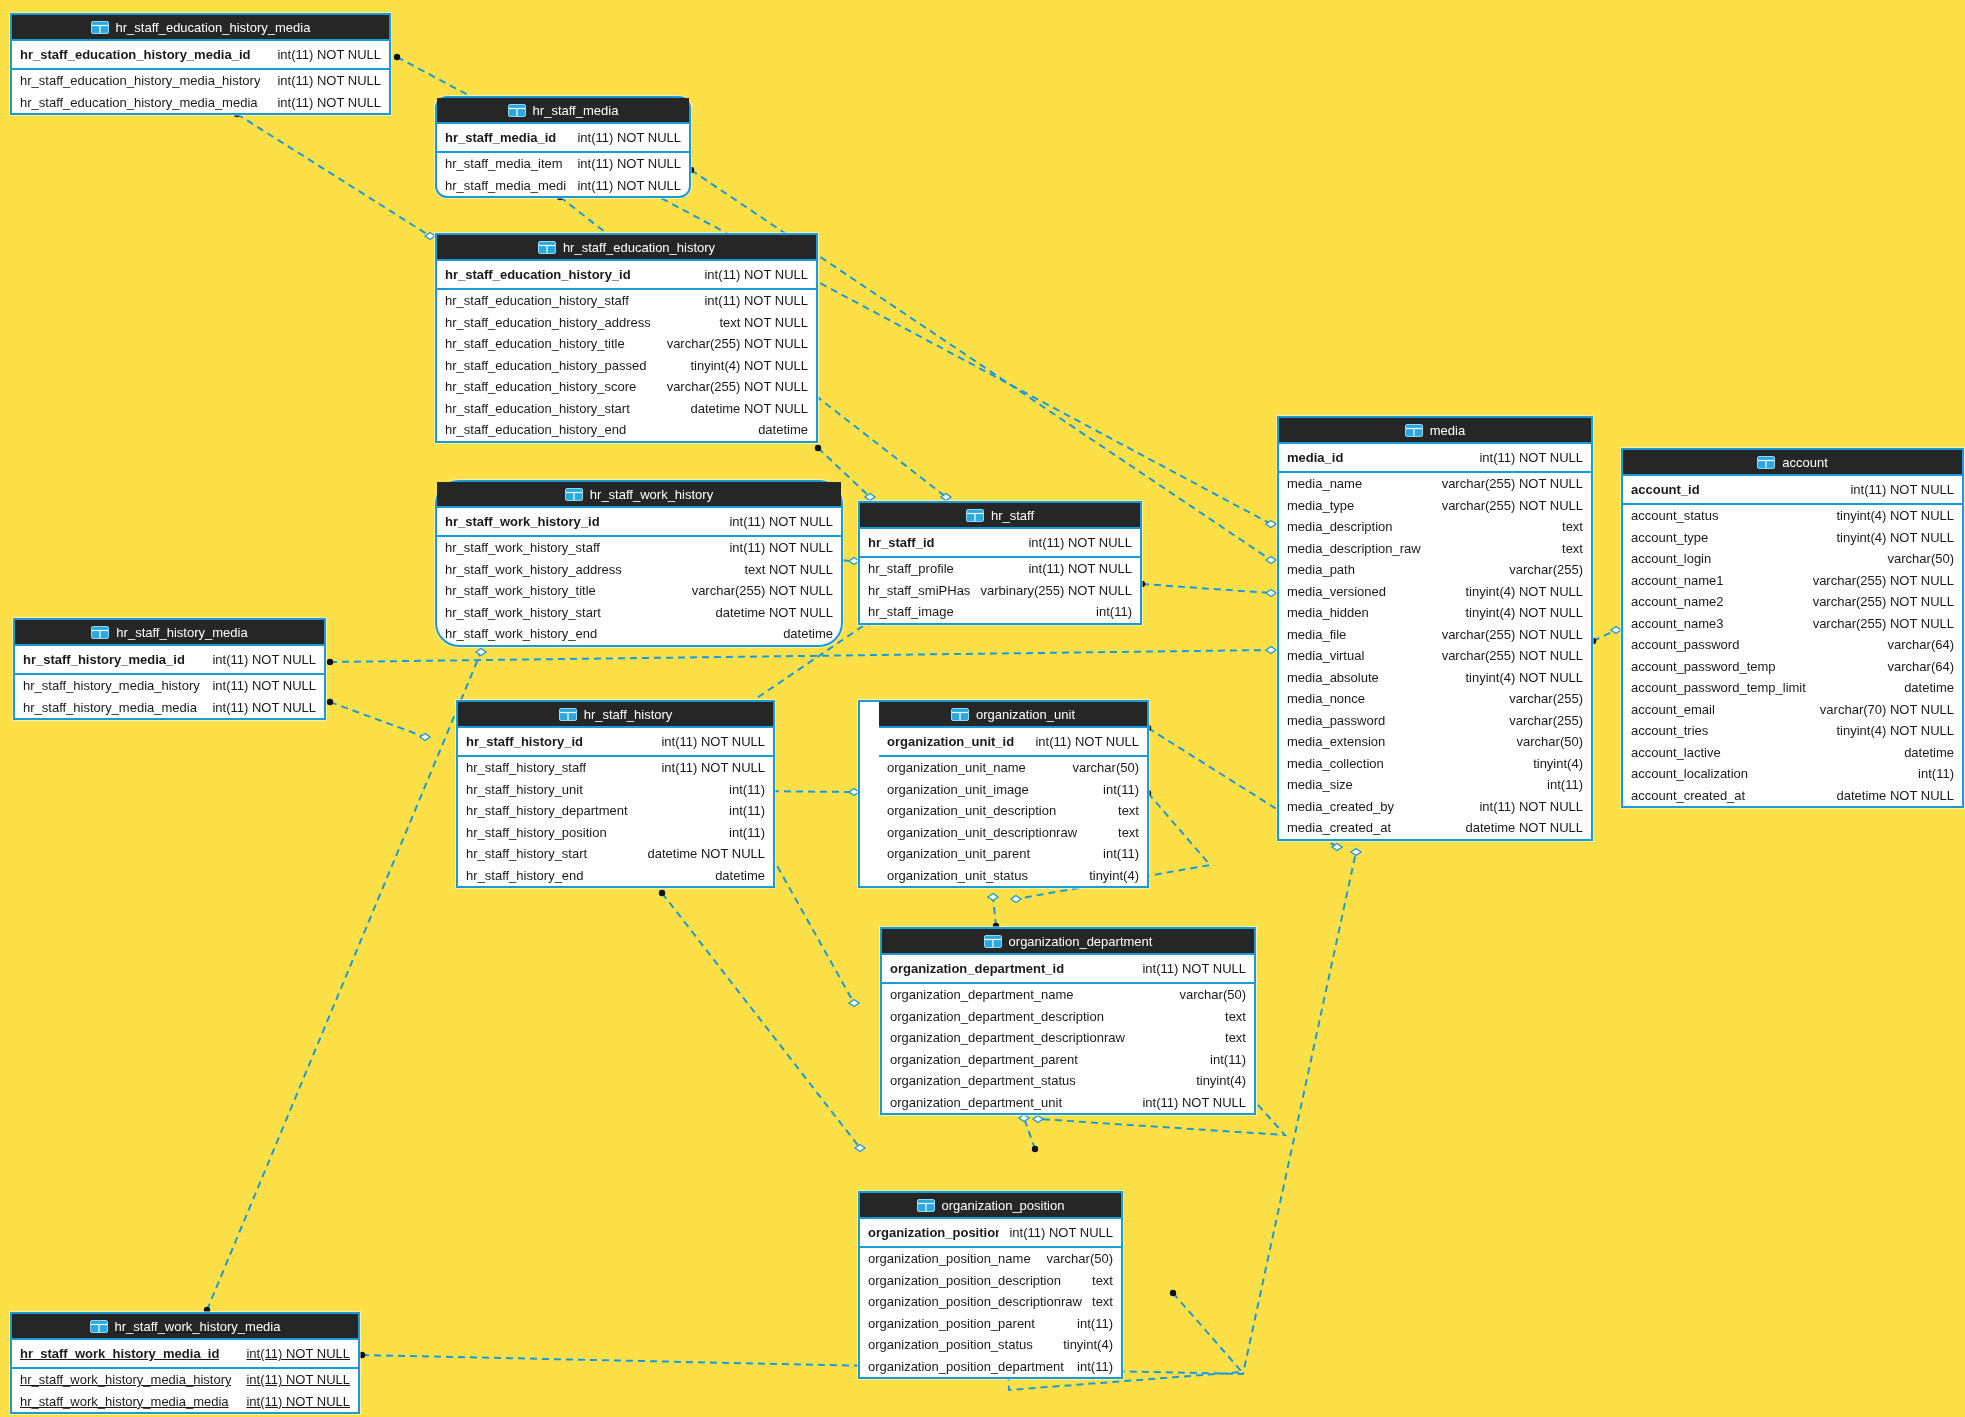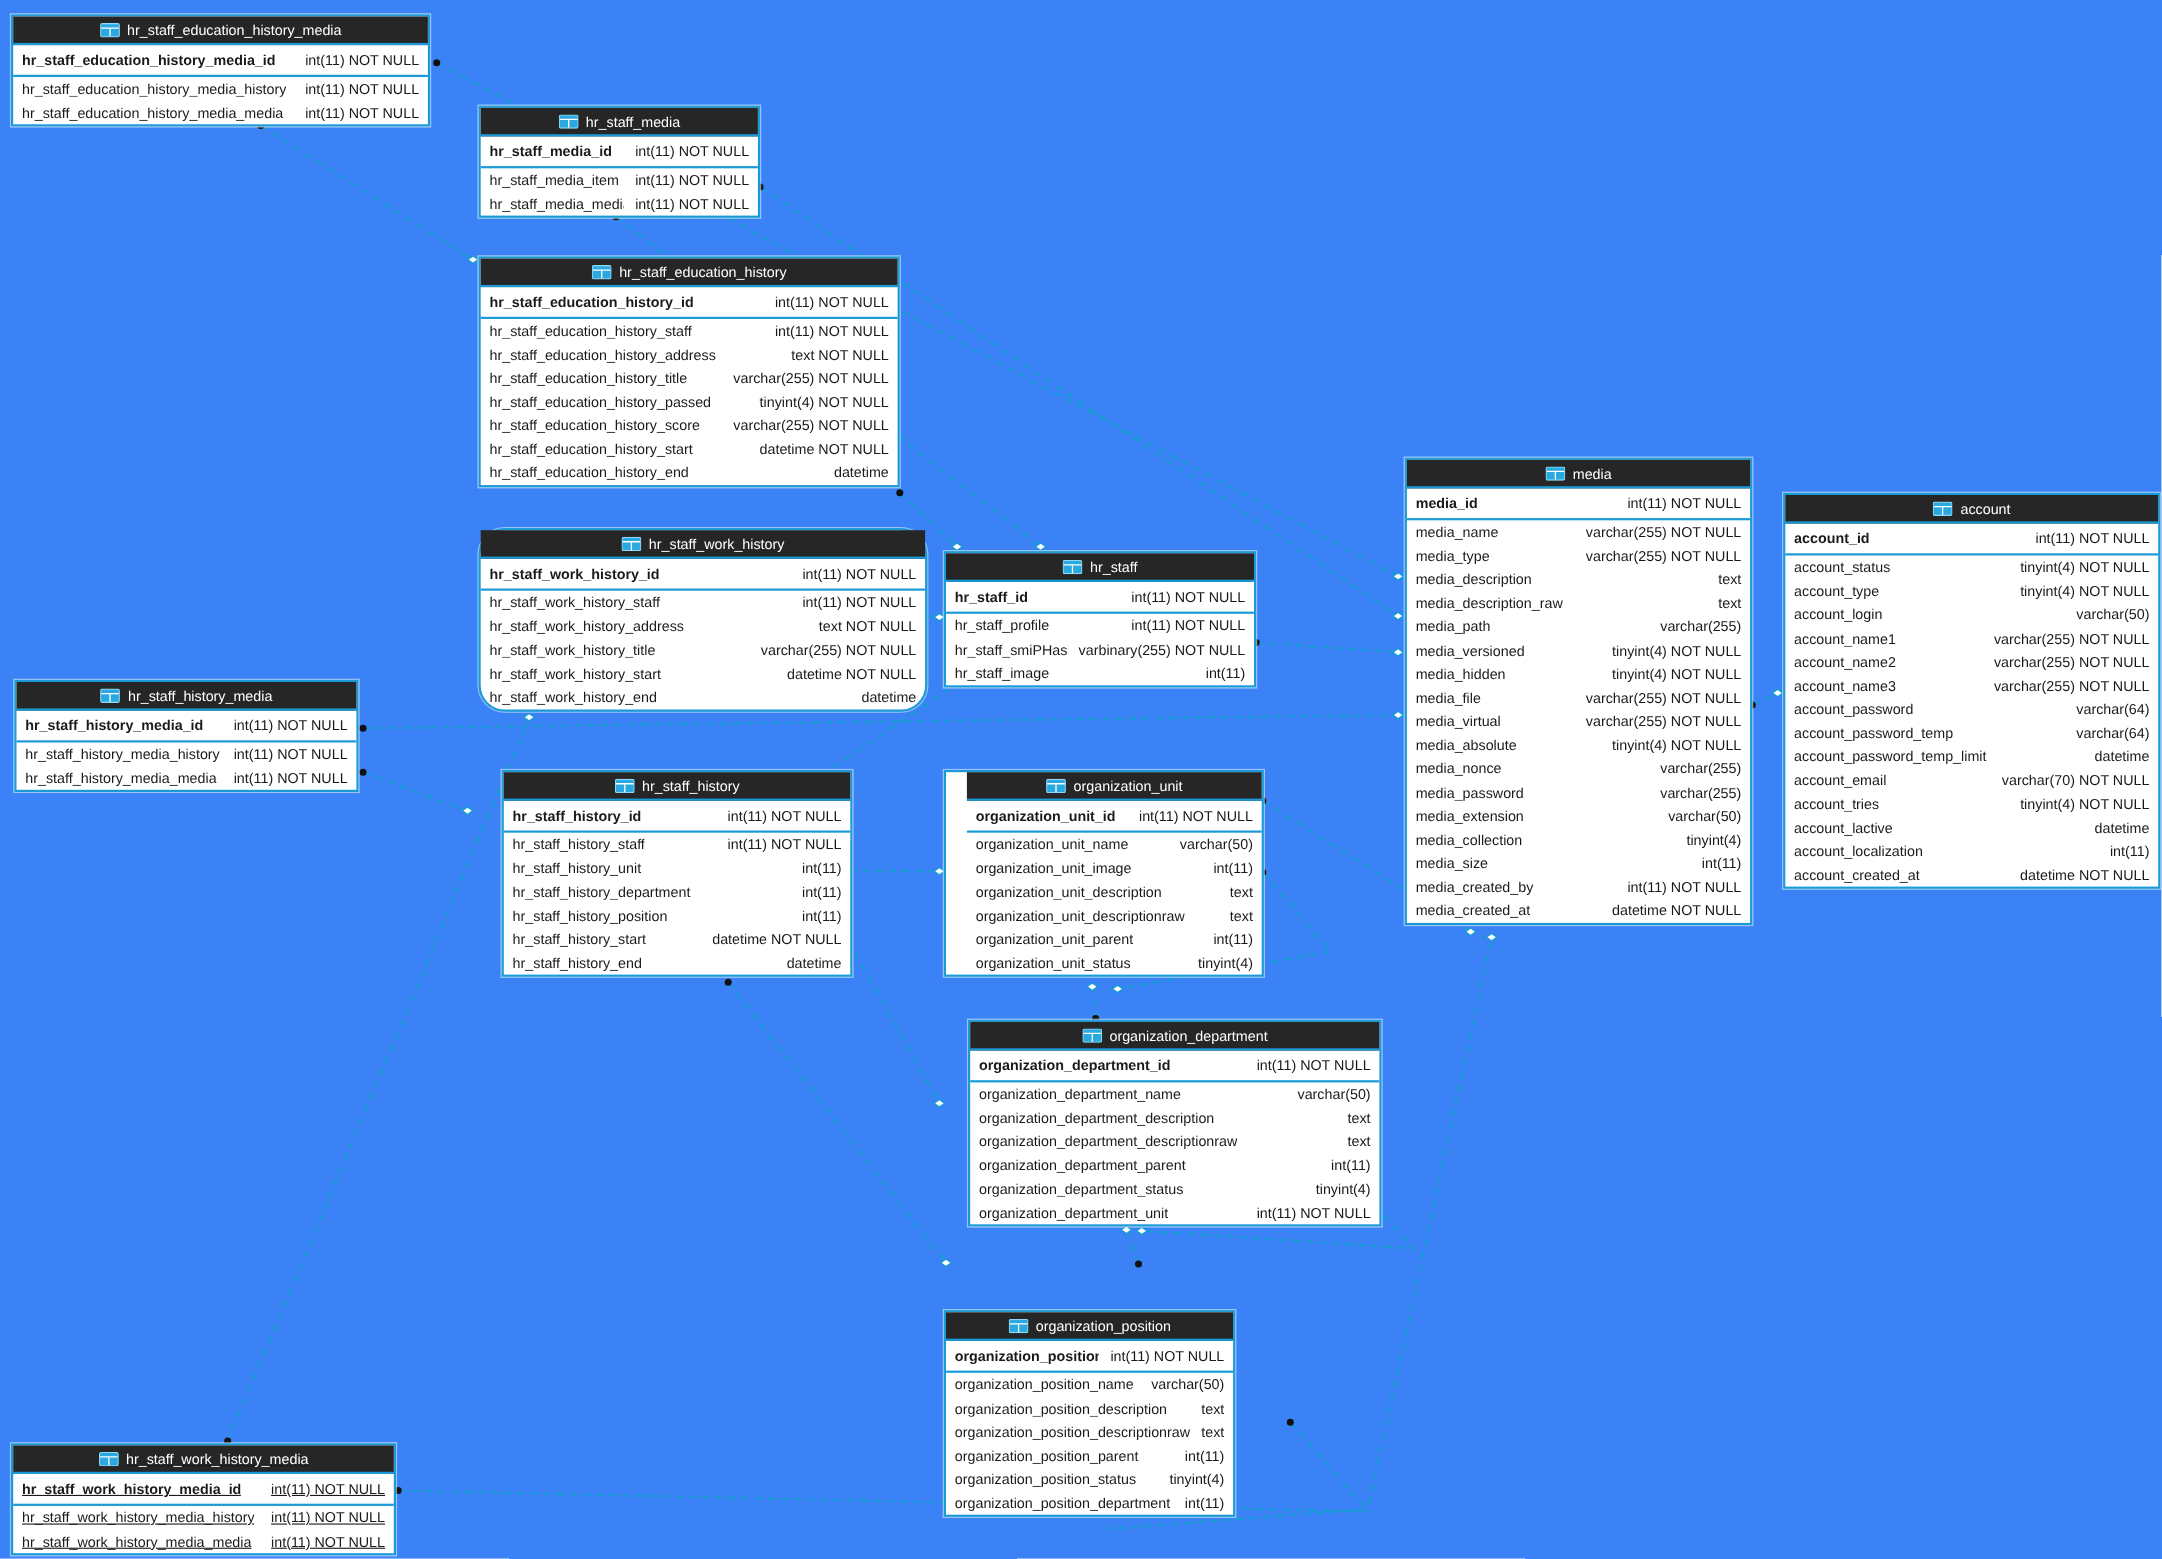--- a/index.html
+++ b/index.html
@@ -1,20 +1,20 @@
 <!DOCTYPE html>
 <html><head>
 <meta charset="utf-8">
 <style>
   * { margin:0; padding:0; box-sizing:border-box; }
   html,body { background:#ffffff; }
   body { font-family:"Liberation Sans", sans-serif; }
   #canvas {
     position:relative; width:1965px; height:1417px;
-    background:#3b82f6; overflow:hidden;
+    background:#fde047; overflow:hidden;
   }
   #wires { position:absolute; left:0; top:0; z-index:0; }
   .wire { fill:none; stroke:#1a9ad6; stroke-width:2; stroke-dasharray:7 5; }
   .wire-dot { fill:#111111; stroke:none; }
   .wire-diamond { fill:#ffffff; stroke:#1a9ad6; stroke-width:1.4; }
 
   .db-table {
     position:absolute; z-index:1;
     background:#ffffff;
     border:2px solid #1a9ad6;
@@ -131,21 +131,21 @@
         <div class="trow">
           <span class="fname">hr_staff_education_history_media_history</span>
           <span class="ftype">int(11) NOT NULL</span>
         </div>
         <div class="trow">
           <span class="fname">hr_staff_education_history_media_media</span>
           <span class="ftype">int(11) NOT NULL</span>
         </div>
       </div>
     </div>
-    <div class="db-table" style="left: 435px; top: 96px; width: 256px;">
+    <div class="db-table" style="left: 435px; top: 96px; width: 256px; border-radius: 12px;">
       <div class="thead">
         <span class="ticon">
           <svg width="18" height="13" viewBox="0 0 18 13">
             <rect x="0.5" y="0.5" width="17" height="12" rx="1.5" fill="#2aa8e0" stroke="#8fd9f7"></rect>
             <line x1="1" y1="4.5" x2="17" y2="4.5" stroke="#fff" stroke-width="1.2"></line>
             <line x1="9" y1="5" x2="9" y2="12" stroke="#fff" stroke-width="1.2"></line>
           </svg>
         </span>
         <span>hr_staff_media</span>
       </div>

